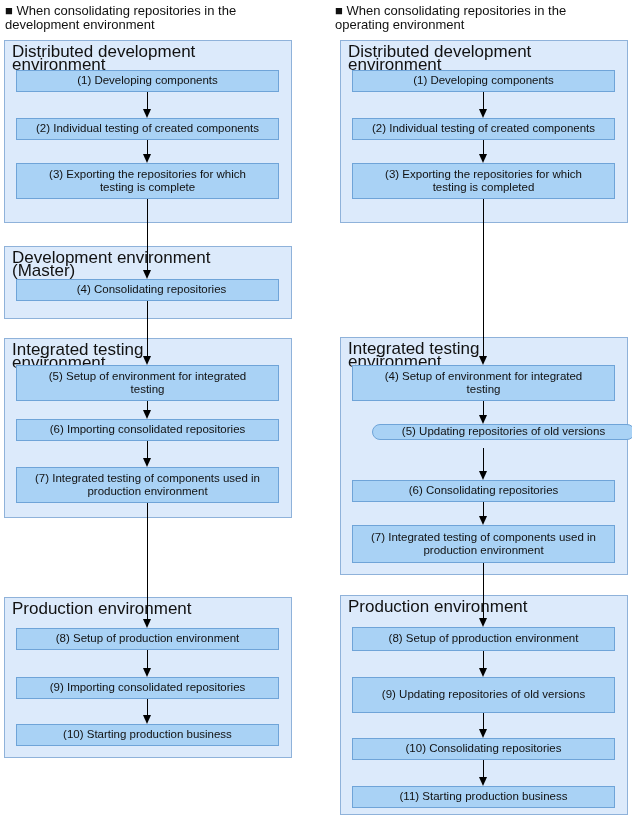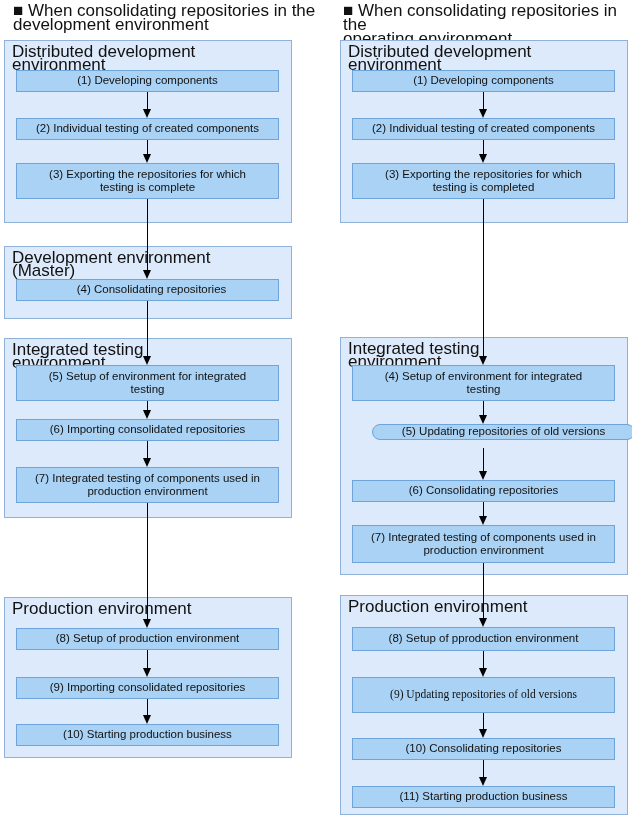--- a/index.html
+++ b/index.html
@@ -10,25 +10,24 @@
   }
   .canvas {
     position: relative;
     width: 632px;
     height: 823px;
     background: #ffffff;
     overflow: hidden;
   }
   .heading {
     position: absolute;
-    font-size: 17px;
+    font-size: 13px;
     line-height: 14px;
     color: #111111;
     white-space: pre-line;
-    margin-left: 8px;
   }
   .env {
     position: absolute;
     background: var(--container-fill, #dceafb);
     border: 1px solid var(--container-border, #8fb2da);
     box-sizing: border-box;
   }
   .env-label {
     position: absolute;
     top: 4px;
@@ -144,21 +143,21 @@
   <div class="step" style="left:352px; top:118px; height:22px;">(2) Individual testing of created components</div>
   <div class="step" style="left:352px; top:163px; height:36px;">(3) Exporting the repositories for which
 testing is completed</div>
   <div class="step" style="left:352px; top:365px; height:36px;">(4) Setup of environment for integrated
 testing</div>
   <div class="step" style="left:372px; top:424px; height:16px;border-radius:12px;">(5) Updating repositories of old versions</div>
   <div class="step" style="left:352px; top:480px; height:22px;">(6) Consolidating repositories</div>
   <div class="step" style="left:352px; top:525px; height:38px;">(7) Integrated testing of components used in
 production environment</div>
   <div class="step" style="left:352px; top:627px; height:24px;">(8) Setup of pproduction environment</div>
-  <div class="step" style="left:352px; top:677px; height:36px;font-family:Liberation Serif, serif;">(9) Updating repositories of old versions</div>
+  <div class="step" style="left:352px; top:677px; height:36px;">(9) Updating repositories of old versions</div>
   <div class="step" style="left:352px; top:738px; height:22px;">(10) Consolidating repositories</div>
   <div class="step" style="left:352px; top:786px; height:22px;">(11) Starting production business</div>
 
   <div class="arrow" style="left:479px; top:92px;  height:26px;"></div>
   <div class="arrow" style="left:479px; top:140px; height:23px;"></div>
   <div class="arrow" style="left:479px; top:199px; height:166px;"></div>
   <div class="arrow" style="left:479px; top:401px; height:23px;"></div>
   <div class="arrow" style="left:479px; top:448px; height:32px;"></div>
   <div class="arrow" style="left:479px; top:502px; height:23px;"></div>
   <div class="arrow" style="left:479px; top:563px; height:64px;"></div>

